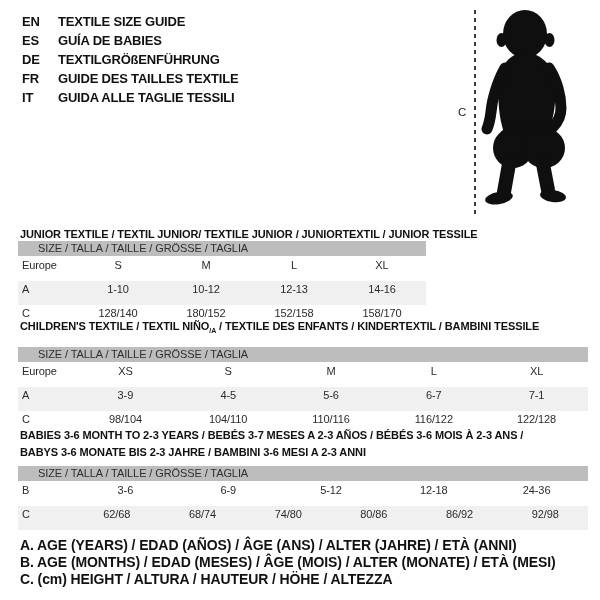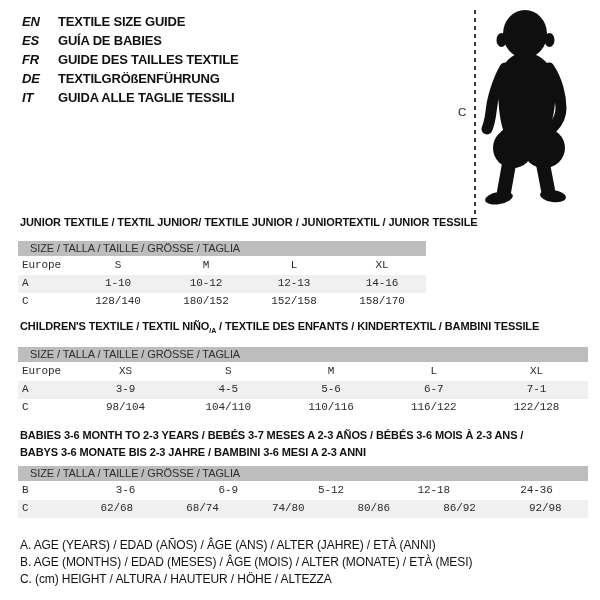--- a/index.html
+++ b/index.html
@@ -3,65 +3,65 @@
 <meta charset="utf-8">
 <style>
   html,body{margin:0;padding:0;}
   body{
     width:600px;height:600px;position:relative;background:#ffffff;
     font-family:"Liberation Sans", sans-serif;color:#231f20;overflow:hidden;
   }
   
   .lang-header{position:absolute;left:22px;top:12px;font-weight:bold;font-size:13px;line-height:19px;color:#111;letter-spacing:-0.2px;}
   .lang-row{display:flex;}
-  .lang-code{width:36px;flex:0 0 auto;font-style:italic;}
+  .lang-code{width:36px;flex:0 0 auto;}
   
   .figure{position:absolute;left:452px;top:5px;width:148px;height:212px;}
   .dashed-line{position:absolute;left:22px;top:5px;width:2px;height:204px;
     background:repeating-linear-gradient(to bottom,#3a3a3a 0 4px,transparent 4px 8px);}
   .c-label{position:absolute;left:6px;top:101px;font-size:11.5px;color:#222;}
   .figure svg{position:absolute;left:27px;top:3px;}
   
   .section-title{position:absolute;left:20px;font-weight:bold;font-size:11px;line-height:13px;color:#111;letter-spacing:-0.1px;}
-  #junior-title{top:216px;}
+  #junior-title{top:228px;}
   #children-title{top:320px;}
   #babies-title{top:427px;line-height:17px;}
   .sub{font-size:7px;vertical-align:sub;}
   
   .size-table{position:absolute;font-size:11px;color:#2b2b2b;letter-spacing:-0.1px;}
   #junior-table{left:18px;top:241px;width:408px;}
   #children-table{left:18px;top:347px;width:570px;}
   #babies-table{left:18px;top:466px;width:570px;}
-  .size-bar{background:#bdbdbd;height:15px;line-height:15px;padding-left:12px;color:#2e2e2e;margin-bottom:1px;}
-  .trow{display:flex;height:18px;line-height:17px;font-family:Liberation Mono, monospace;}
+  .size-bar{background:#bdbdbd;height:15px;line-height:15px;padding-left:20px;color:#2e2e2e;margin-bottom:1px;}
+  .trow{display:flex;height:24px;line-height:17px;}
   .trow.shaded{background:#f0f0f0;}
   .tlabel{width:52px;padding-left:4px;flex:0 0 auto;}
   .tcell{flex:1 1 0;text-align:center;}
   
-  .footnotes{position:absolute;left:20px;top:537px;font-weight:normal;font-size:12px;line-height:17px;color:#111;letter-spacing:-0.1px;}
+  .footnotes{position:absolute;left:20px;top:537px;font-weight:bold;font-size:14px;line-height:17px;color:#111;letter-spacing:-0.1px;}
 </style>
 </head>
 <body>
 
 <div class="lang-header">
   <div class="lang-row">
     <span class="lang-code">EN</span>
     <span>TEXTILE SIZE GUIDE</span>
   </div>
   <div class="lang-row">
     <span class="lang-code">ES</span>
     <span>GUÍA DE BABIES</span>
   </div>
   <div class="lang-row">
+    <span class="lang-code">DE</span>
+    <span>TEXTILGRÖßENFÜHRUNG</span>
+  </div>
+  <div class="lang-row">
     <span class="lang-code">FR</span>
     <span>GUIDE DES TAILLES TEXTILE</span>
-  </div>
-  <div class="lang-row">
-    <span class="lang-code">DE</span>
-    <span>TEXTILGRÖßENFÜHRUNG</span>
   </div>
   <div class="lang-row">
     <span class="lang-code">IT</span>
     <span>GUIDA ALLE TAGLIE TESSILI</span>
   </div>
 </div>
 
 <div class="figure">
   <div class="dashed-line"></div>
   <span class="c-label">C</span>

